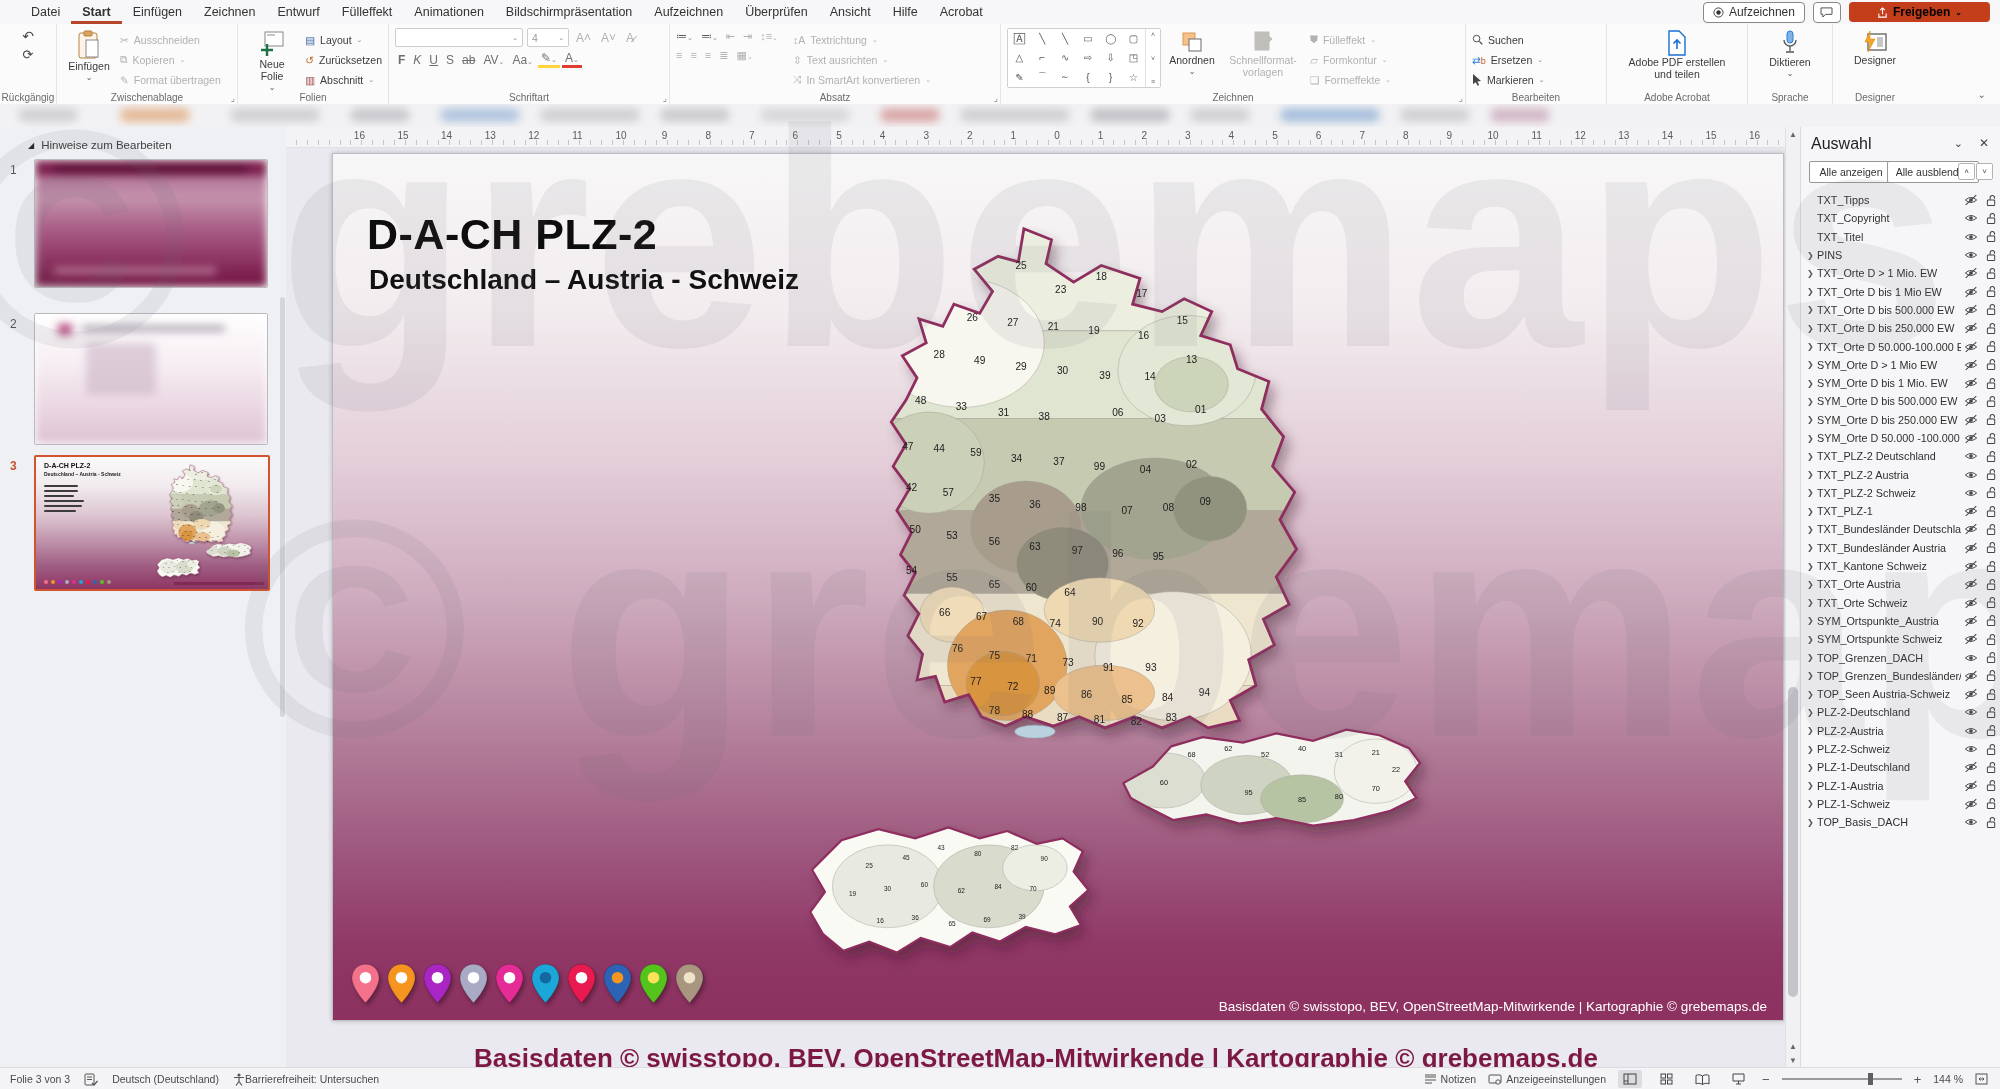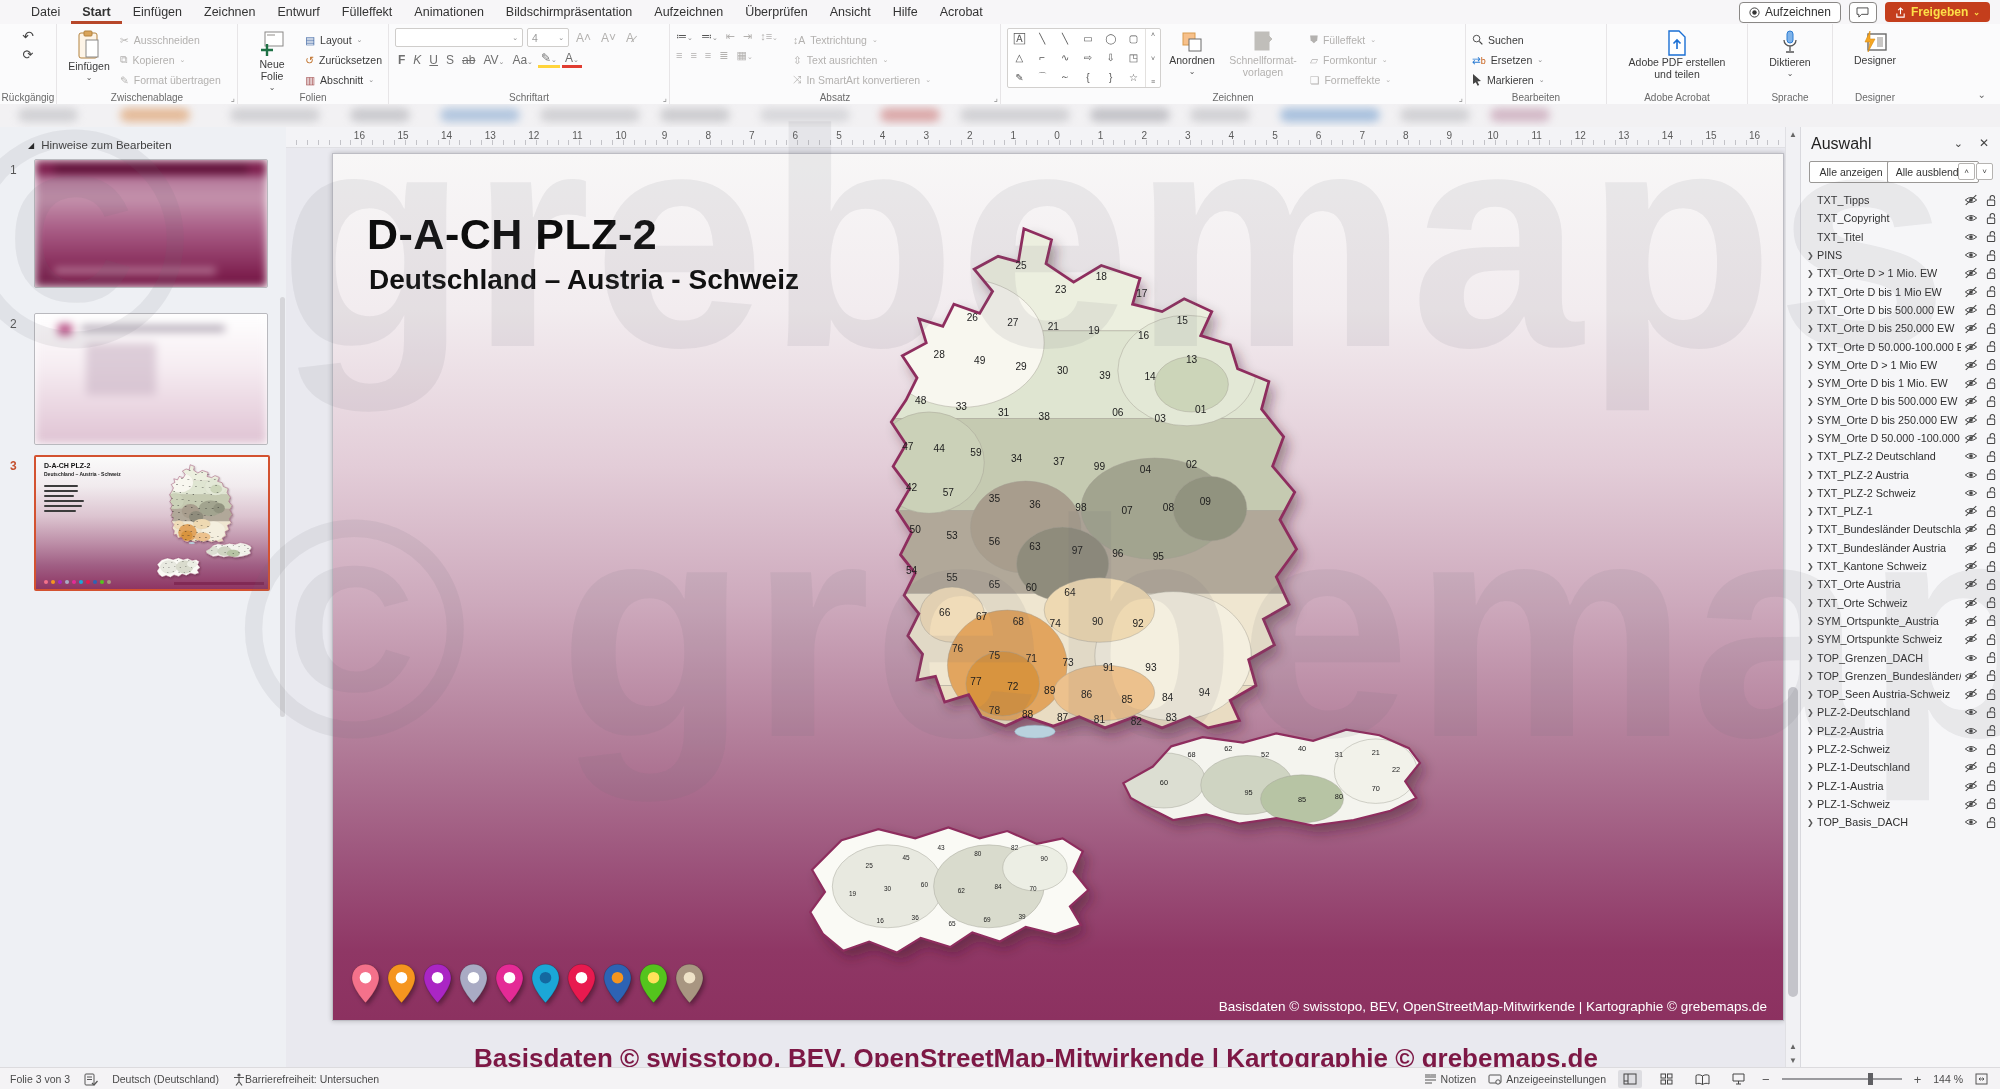--- a/index.html
+++ b/index.html
@@ -5,21 +5,21 @@
   html,body{margin:0;padding:0;background:#ebebf0;font-family:"Liberation Sans",sans-serif;}
   #app{position:relative;width:2000px;height:1089px;overflow:hidden;background:#ebebf0;-webkit-font-smoothing:antialiased;}
   
   #titlebar{position:absolute;left:0;top:0;width:2000px;height:24px;background:#f7f6f8;display:flex;align-items:center;border-bottom:1px solid #ececee;}
   #menu-tabs{display:flex;align-items:center;height:100%;padding-left:20px;}
   .tab{padding:0 11px;font-size:12.5px;color:#333;height:100%;display:flex;align-items:center;cursor:default;}
   .tab.active{font-weight:bold;box-shadow:inset 0 -3px 0 #b7472a;}
   #title-right{margin-left:auto;display:flex;align-items:center;gap:8px;padding-right:10px;}
   .pillbtn{display:flex;align-items:center;gap:5px;border:1px solid #8a8886;border-radius:4px;background:#fff;height:19px;padding:0 9px;font-size:12px;color:#333;}
   .iconbtn{border:1px solid #8a8886;border-radius:4px;background:#fff;width:26px;height:19px;display:flex;align-items:center;justify-content:center;}
-  .sharebtn{display:flex;align-items:center;gap:5px;border-radius:4px;height:20px;padding:0 10px;font-size:12px;color:#fde047;font-weight:bold;}
+  .sharebtn{display:flex;align-items:center;gap:5px;border-radius:4px;height:20px;padding:0 28px;font-size:12px;color:#000000;font-weight:bold;}
   
   #ribbon{position:absolute;left:0;top:24px;width:2000px;height:80px;background:#fbfbfc;border-bottom:1px solid #e1dfe1;display:flex;}
   .grp{position:relative;border-right:1px solid #e7e5e7;display:flex;flex-direction:column;padding:4px 6px 0 6px;}
   .grp-label{position:absolute;bottom:1px;left:0;right:0;text-align:center;font-size:10px;color:#6a6a6a;}
   .launcher{position:absolute;right:2px;bottom:1px;font-size:9px;color:#8a8a8a;}
   .grp-body{display:flex;gap:5px;flex:1;}
   .bigbtn{display:flex;flex-direction:column;align-items:center;justify-content:flex-start;font-size:10.5px;color:#3b3b3b;text-align:center;line-height:12px;padding:2px 3px;min-width:46px;}
   .bigbtn .chev{font-size:8px;color:#555;}
   .smallcol{display:flex;flex-direction:column;justify-content:flex-start;gap:1px;padding-top:2px;}
   .srow{height:19px;display:flex;align-items:center;gap:5px;font-size:10.5px;color:#3b3b3b;white-space:nowrap;}

